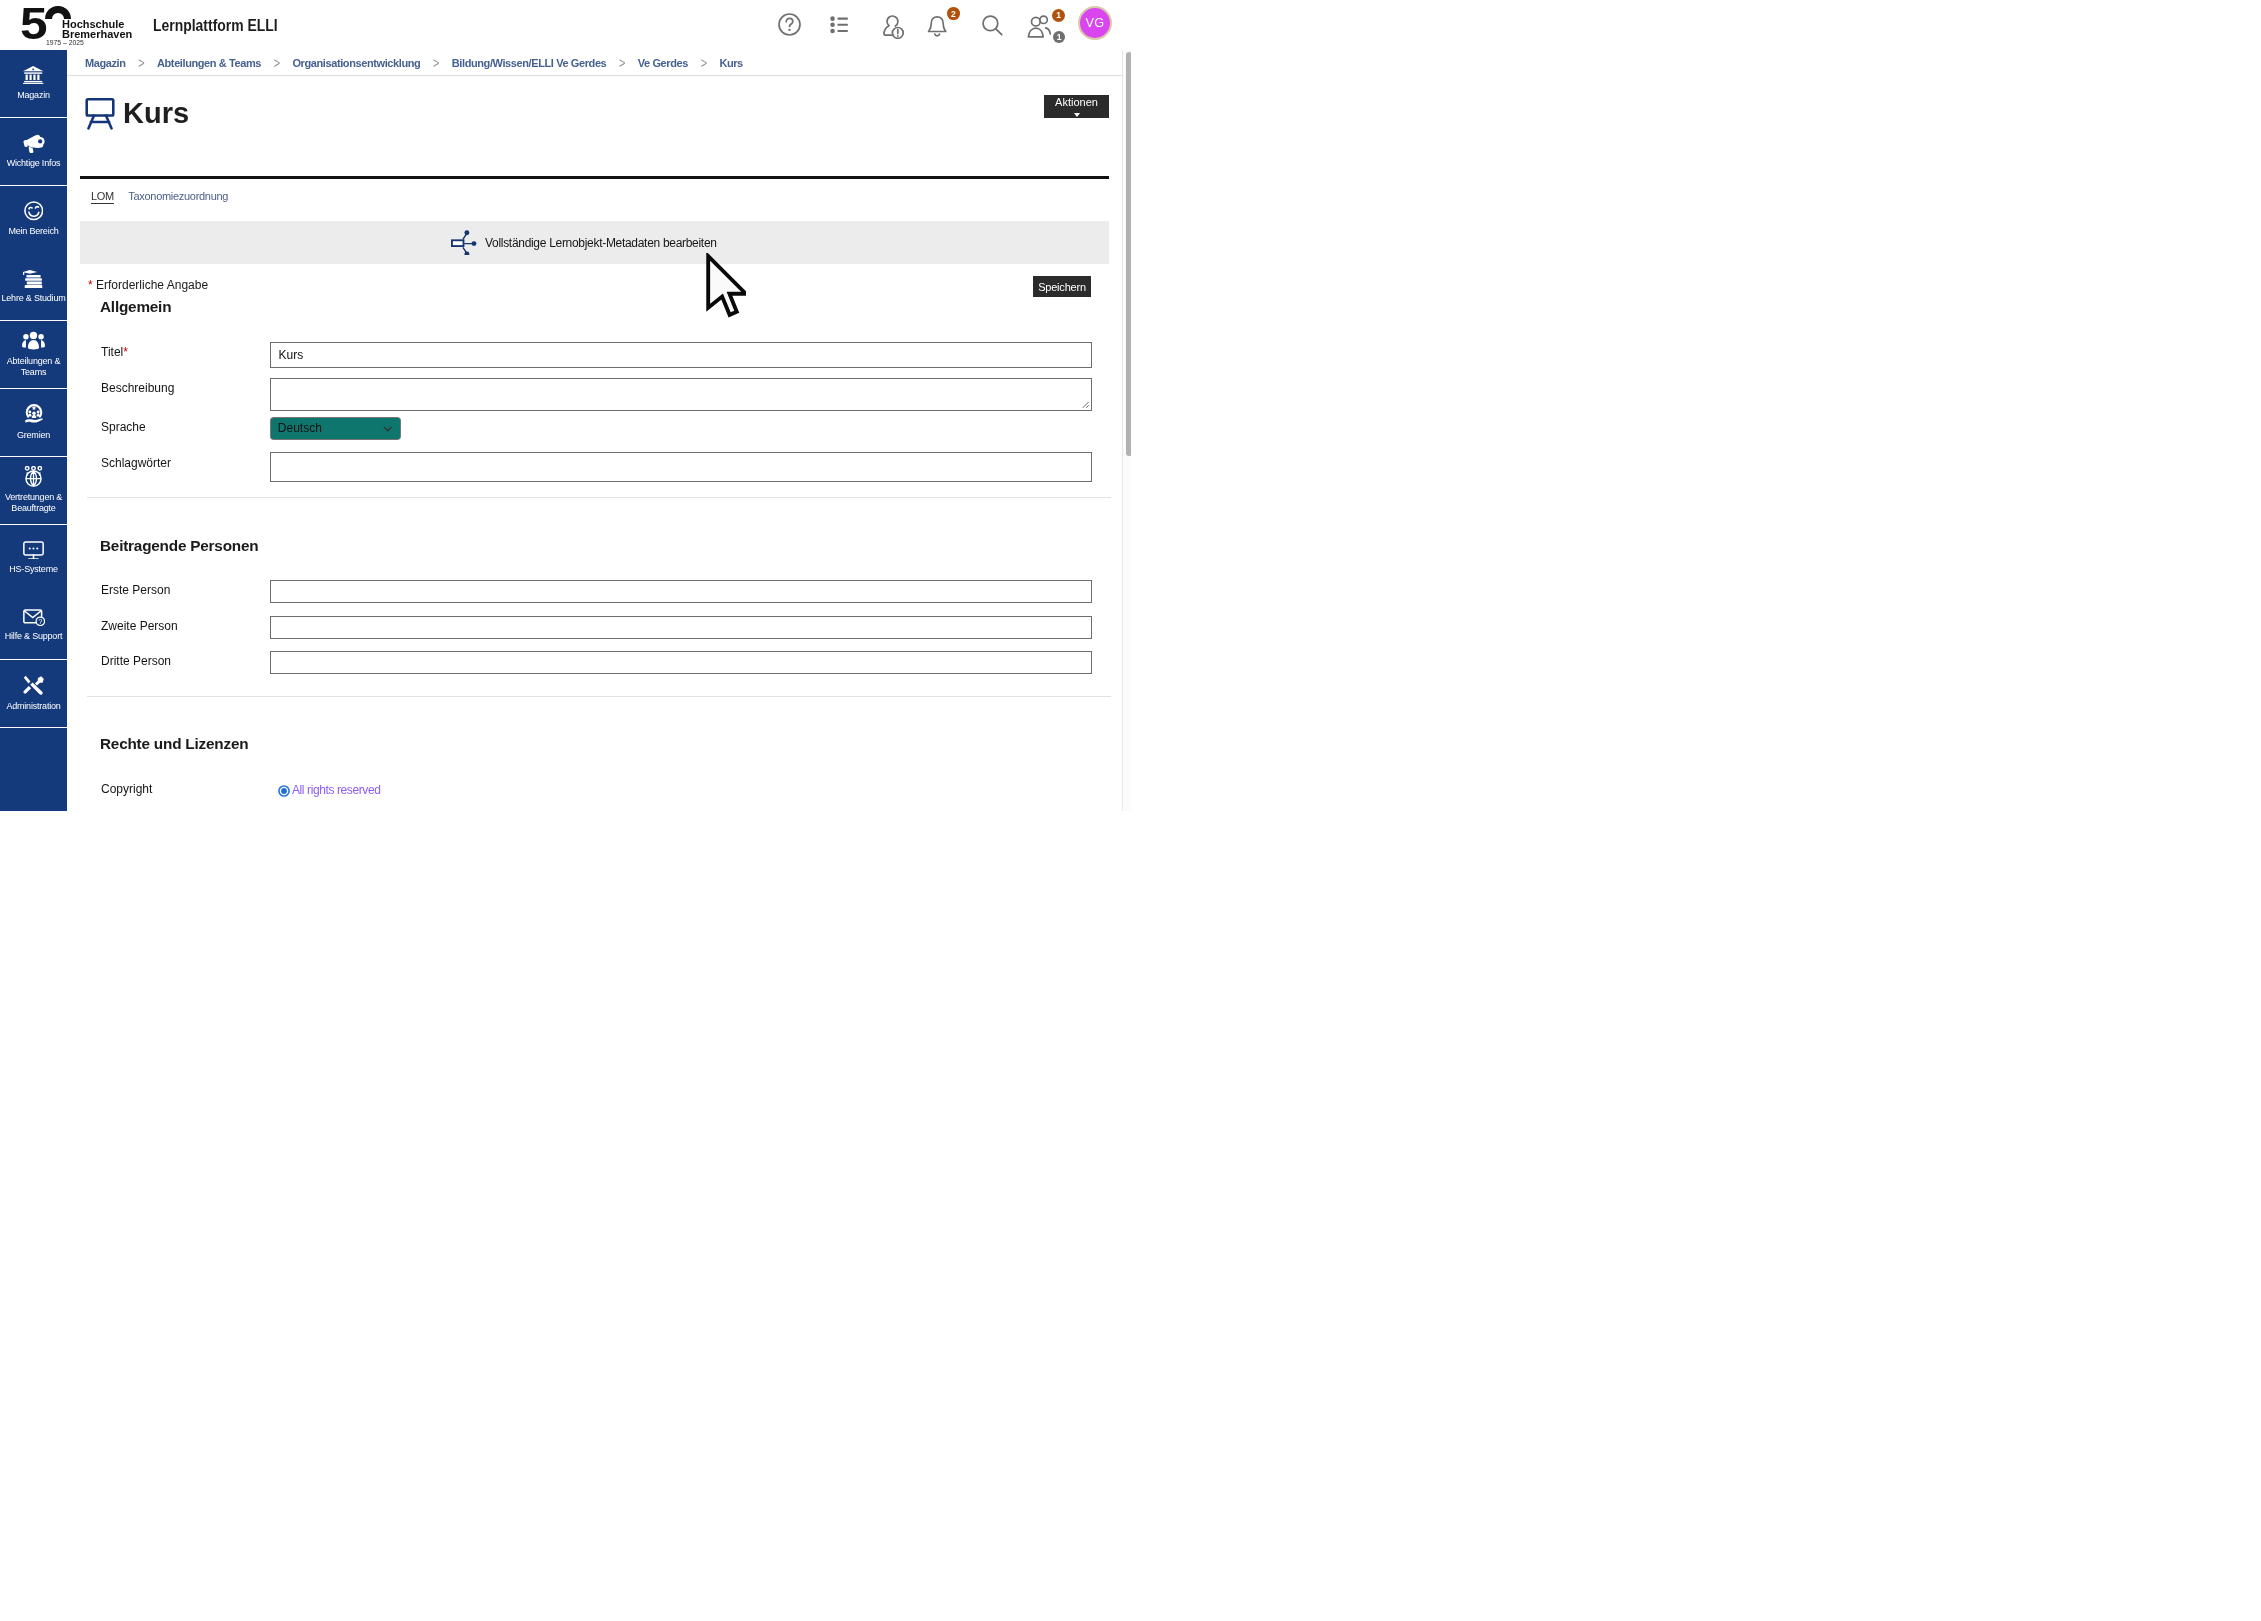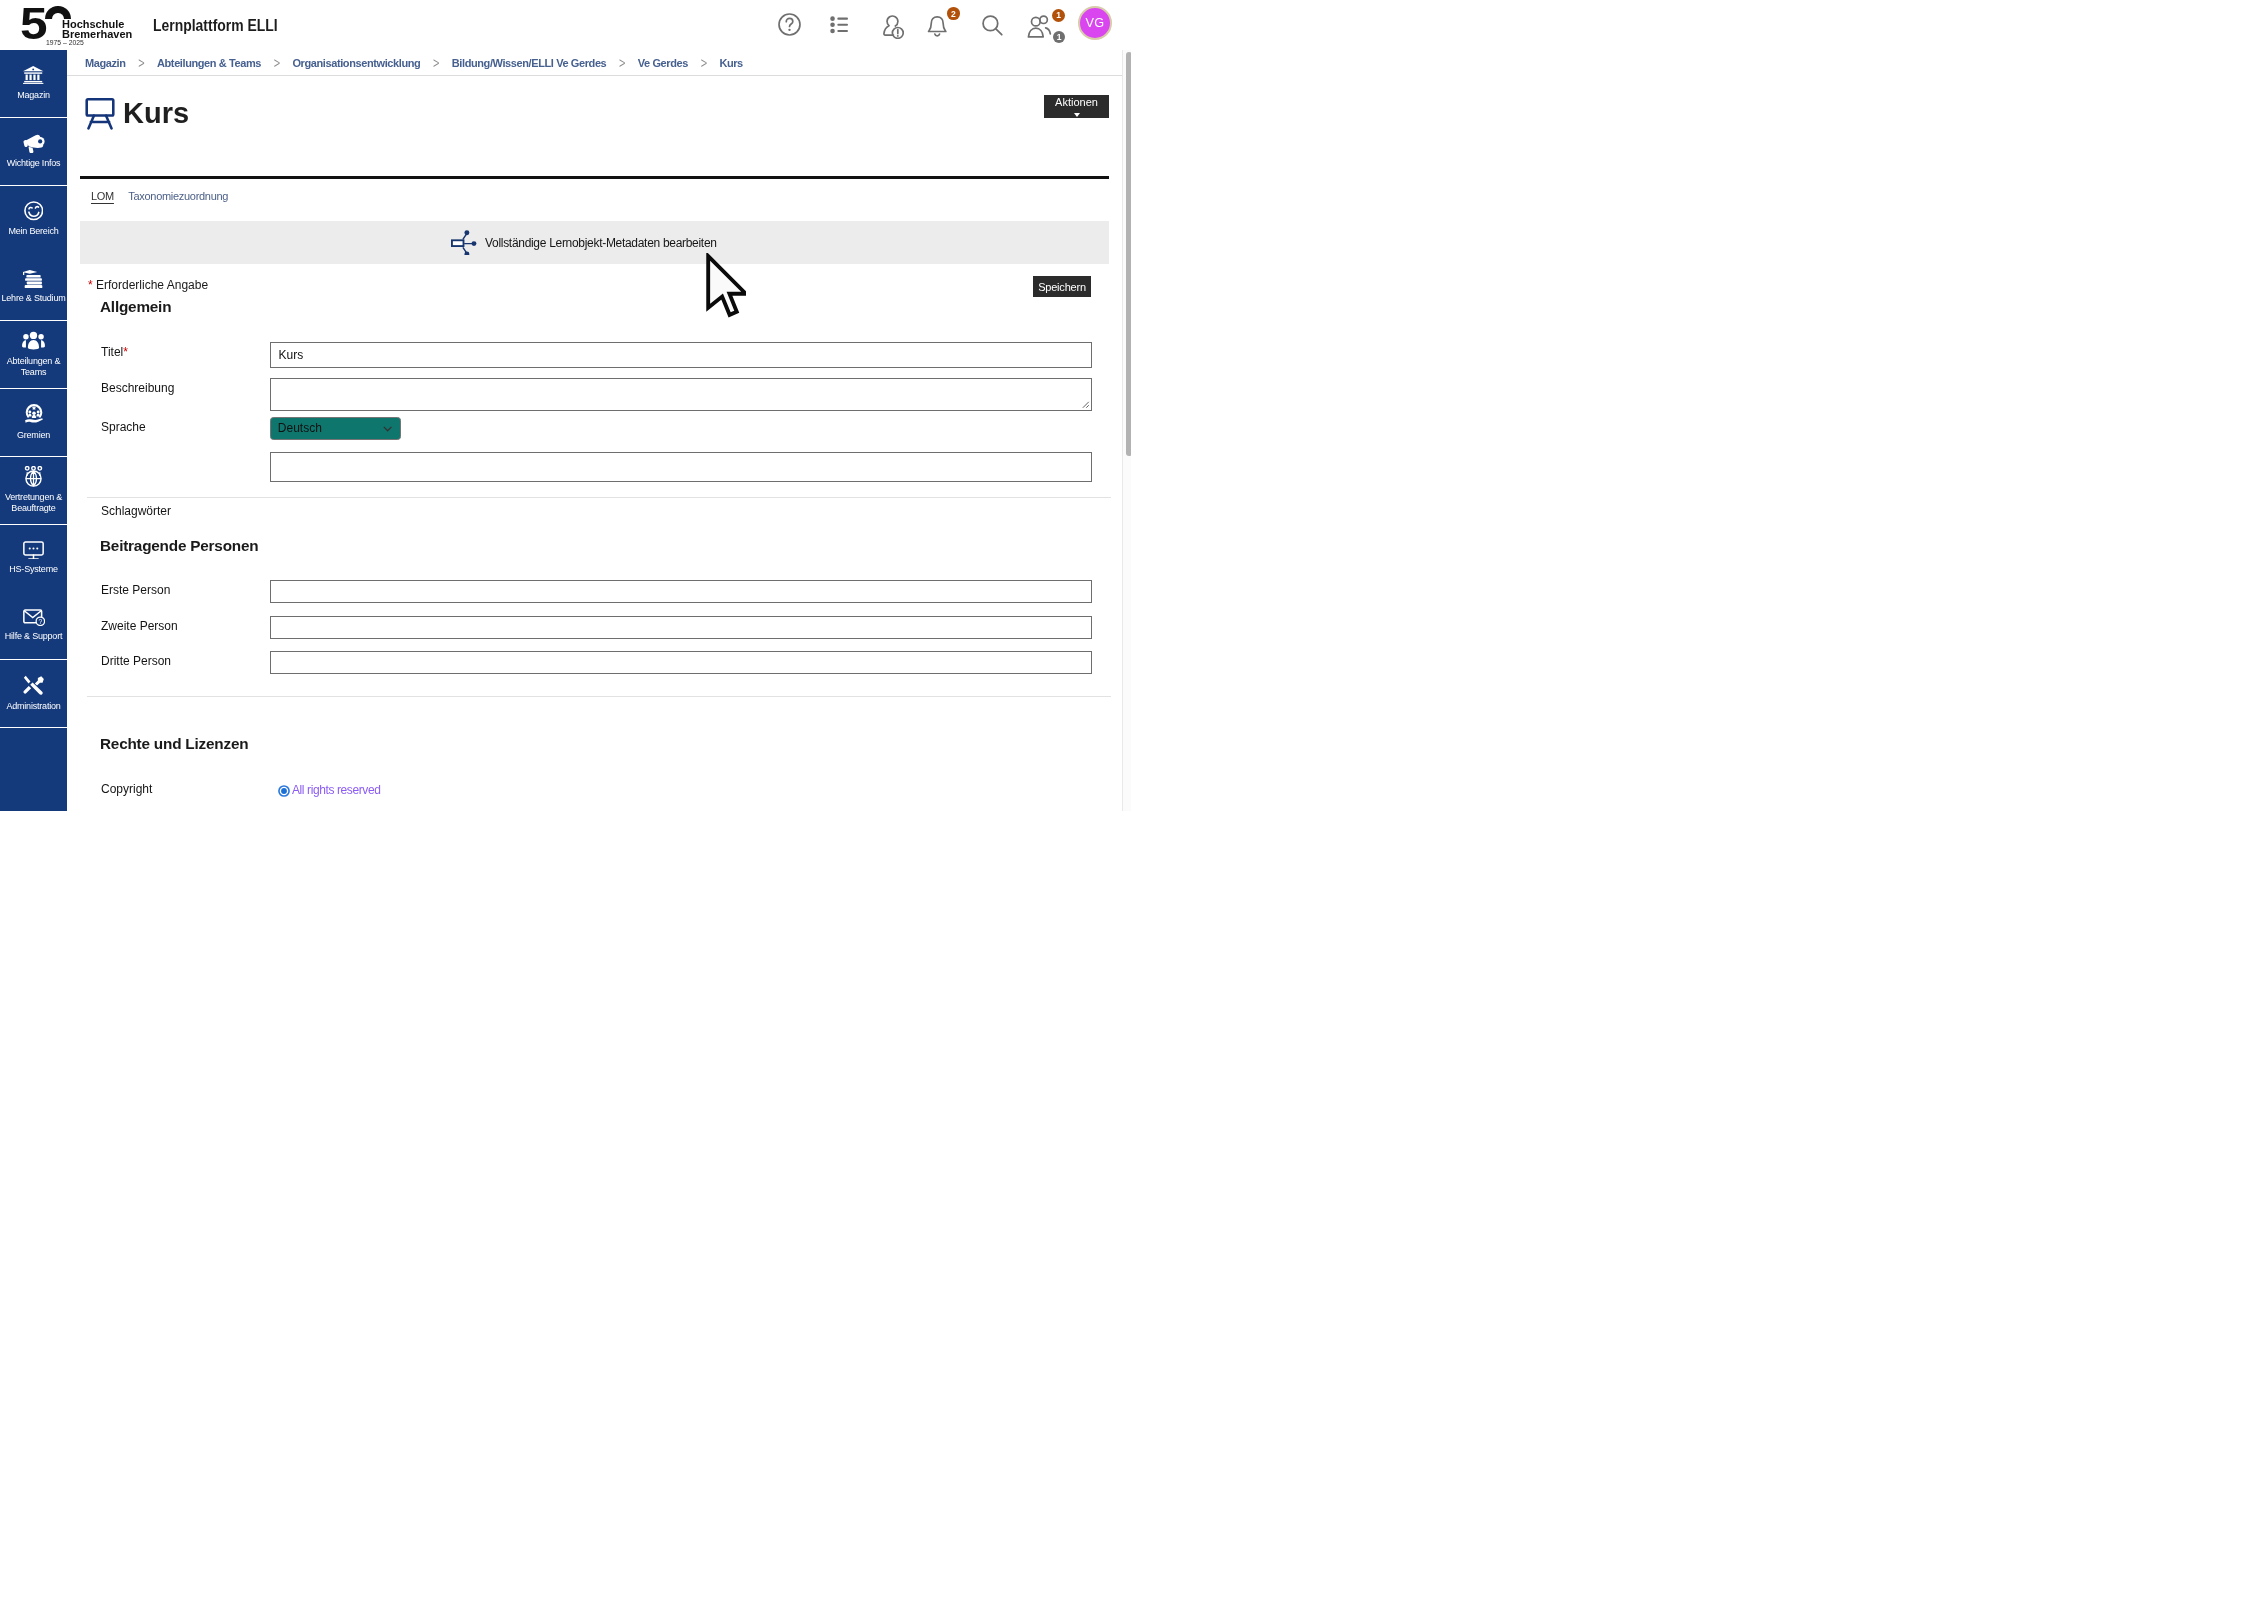--- a/index.html
+++ b/index.html
@@ -297,21 +297,21 @@
     <path d="M8 1L1 8M8 5L5 8" stroke="#444" stroke-width="1"></path>
   </svg>
 
   <div class="flabel" style="top:370px;">Sprache</div>
   <div class="fselect" style="top:367px; width:131px; height:22.5px;">Deutsch
     <svg style="position:absolute; right:7.6px; top:7.6px;" width="9.3" height="6" viewBox="0 0 11 7" fill="none" stroke="#333" stroke-width="1.6">
           <path d="M1 1l4.5 4.5L10 1"></path>
         </svg>
   </div>
 
-  <div class="flabel" style="top:406px;margin-top:48px;">Schlagwörter</div>
+  <div class="flabel" style="top:406px;">Schlagwörter</div>
   <input class="finput" style="top: 402px; height: 30px;">
 
   <div class="hr" style="top:447px;"></div>
 
   <div class="sech" style="top:487px;">Beitragende Personen</div>
 
   <div class="flabel" style="top:533px;">Erste Person</div>
   <input class="finput" style="top: 530px; height: 23px;">
   <div class="flabel" style="top:569px;">Zweite Person</div>
   <input class="finput" style="top: 566px; height: 23px;">

